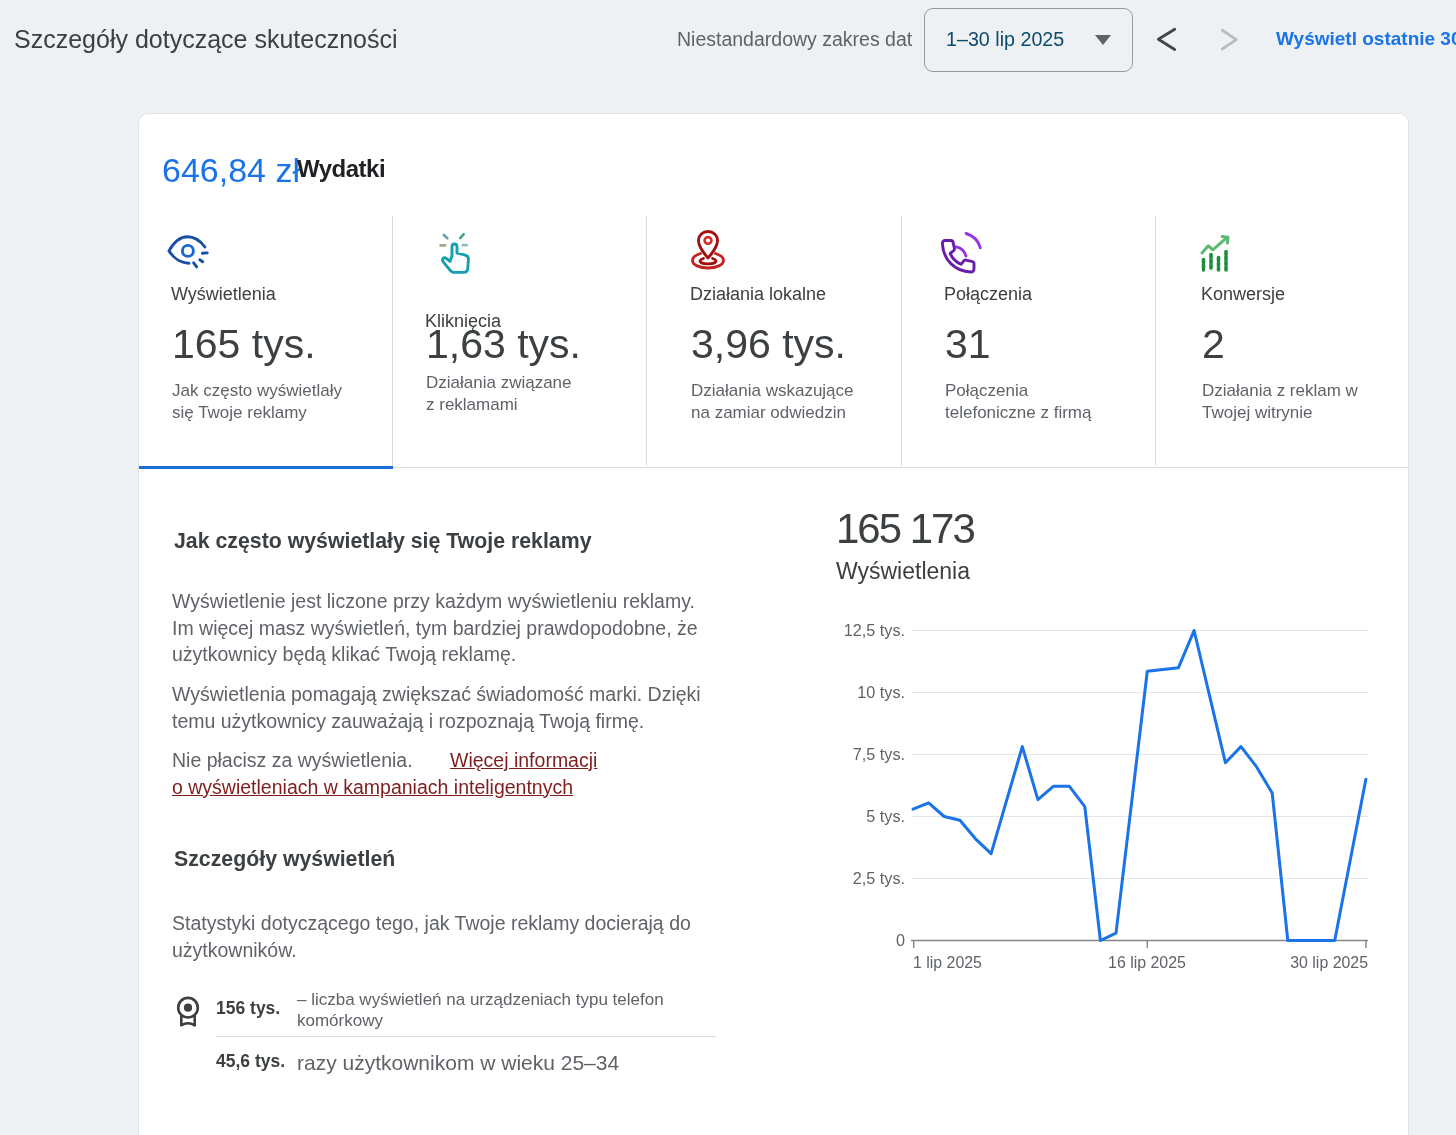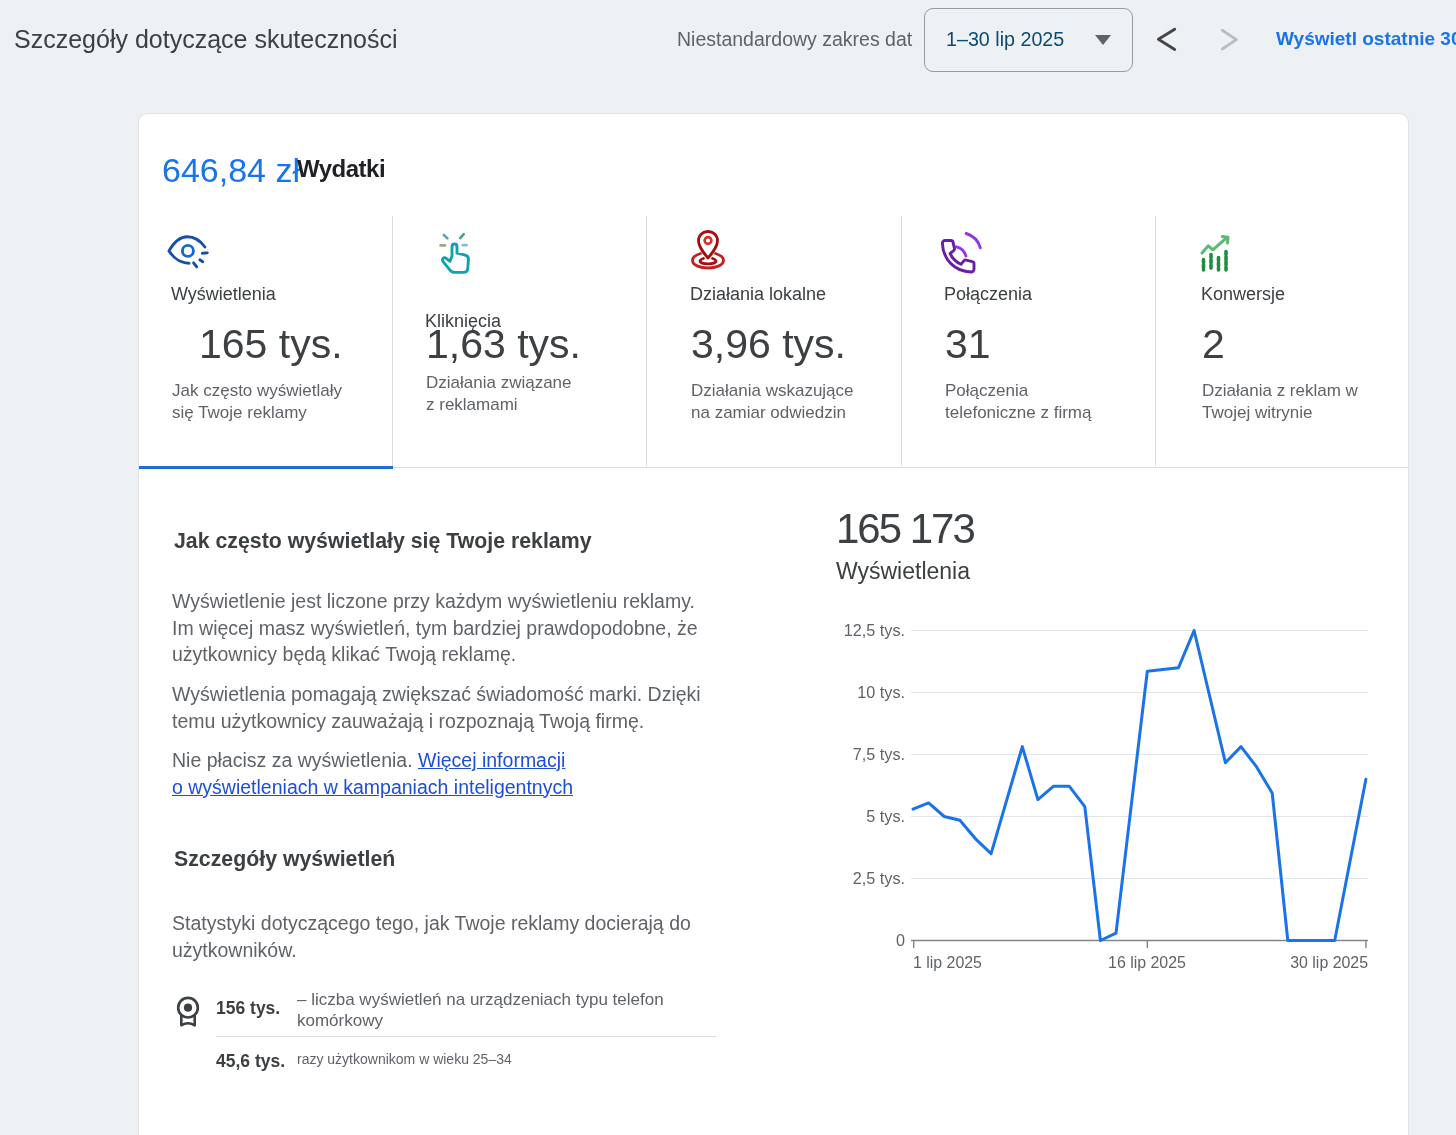--- a/index.html
+++ b/index.html
@@ -40,21 +40,21 @@
 <div class="abs" style="left:139px; top:466px; width:254px; height:3.2px; background:#1e6cd6;"></div>
 
 <svg class="abs" style="left:167px; top:231px;" width="44" height="44" viewBox="0 0 44 44" fill="none">
   <path d="M37.9 16 C33 9.3 27 5.8 20.3 5.8 C13.5 5.8 7.3 10.7 2 19.9 C6 26.2 11 31.4 22 32.2" stroke="#174ea6" stroke-width="2.9" stroke-linecap="round"></path>
   <circle cx="20.9" cy="19.9" r="5.5" stroke="#1967d2" stroke-width="2.9"></circle>
   <path d="M35.4 22.3 L40.3 21.9" stroke="#174ea6" stroke-width="2.9" stroke-linecap="round"></path>
   <path d="M32.8 28.7 L35.7 30.7" stroke="#174ea6" stroke-width="2.9" stroke-linecap="round"></path>
   <path d="M26.6 31.8 L29.7 35.8" stroke="#174ea6" stroke-width="2.9" stroke-linecap="round"></path>
 </svg>
 <div class="abs lbl" style="left:171px; top:284px; font-size:18px; color:#3c4043;">Wyświetlenia</div>
-<div class="abs" style="left:172px; top:321px; font-size:41px; color:#3c4043;margin-left:27px;">165 tys.</div>
+<div class="abs" style="left:172px; top:321px; font-size:41px; color:#3c4043;">165 tys.</div>
 <div class="abs" style="left:172px; top:379.5px; font-size:17px; line-height:22px; color:#5f6368;">Jak często wyświetlały<br>się Twoje reklamy</div>
 
 <svg class="abs" style="left:432px; top:228px;" width="50" height="50" viewBox="0 0 50 50" fill="none">
   <path d="M11.9 7 L15.4 10.4" stroke="#6d9eae" stroke-width="2.7" stroke-linecap="round"></path>
   <path d="M31.7 6.2 L28.2 10.1" stroke="#44a48c" stroke-width="2.7" stroke-linecap="round"></path>
   <path d="M8.6 17.4 L13 17.4" stroke="#9aab86" stroke-width="2.7" stroke-linecap="round"></path>
   <path d="M30.8 17.2 L34.6 17.2" stroke="#87bfca" stroke-width="2.7" stroke-linecap="round"></path>
   <path d="M20 28 L20 18.8 C20 15.1 25 15.1 25 18.8 L25 25.2 L32.5 26.8 C35.5 27.4 36.6 29 36.4 31.5 L35.7 41 C35.5 43.5 34 44.4 31.5 44.4 L22.5 44.4 C20.5 44.4 19 43.6 17.8 41.9 L11.3 33.9 C9.3 31.4 11.7 28.6 14.2 30.4 L18 33.3 Z" stroke="#12a0b0" stroke-width="2.9" stroke-linejoin="round"></path>
 </svg>
 <div class="abs lbl" style="left:425px; top:284px; font-size:18px; color:#3c4043;margin-top:27px;">Kliknięcia</div>
@@ -91,36 +91,36 @@
 <div class="abs lbl" style="left:1201px; top:284px; font-size:18px; color:#3c4043;">Konwersje</div>
 <div class="abs" style="left:1202px; top:321px; font-size:41px; color:#3c4043;">2</div>
 <div class="abs" style="left:1202px; top:379.5px; font-size:17px; line-height:22px; color:#5f6368;">Działania z reklam w<br>Twojej witrynie</div>
 
 <div class="abs" style="left:174px; top:529px; font-size:21.3px; font-weight:700; color:#3c4043;">Jak często wyświetlały się Twoje reklamy</div>
 
 <div class="abs" style="left:172px; top:588px; font-size:19.5px; line-height:26.5px; color:#5f6368;">Wyświetlenie jest liczone przy każdym wyświetleniu reklamy.<br>Im więcej masz wyświetleń, tym bardziej prawdopodobne, że<br>użytkownicy będą klikać Twoją reklamę.</div>
 
 <div class="abs" style="left:172px; top:681px; font-size:19.5px; line-height:26.5px; color:#5f6368;">Wyświetlenia pomagają zwiększać świadomość marki. Dzięki<br>temu użytkownicy zauważają i rozpoznają Twoją firmę.</div>
 
-<div class="abs" style="left:172px; top:747px; font-size:19.5px; line-height:26.5px; color:#5f6368;">Nie płacisz za wyświetlenia. <a style="color:#1d4ed8; text-decoration:underline;">Więcej informacji<br>o wyświetleniach w kampaniach inteligentnych</a></div>
+<div class="abs" style="left:172px; top:747px; font-size:19.5px; line-height:26.5px; color:#5f6368;">Nie płacisz za wyświetlenia. <a style="color:#7f1d1d; text-decoration:underline;margin-left:32px;">Więcej informacji<br>o wyświetleniach w kampaniach inteligentnych</a></div>
 
 <div class="abs" style="left:174px; top:847px; font-size:21.3px; font-weight:700; color:#3c4043;">Szczegóły wyświetleń</div>
 
 <div class="abs" style="left:172px; top:910px; font-size:19.5px; line-height:26.5px; color:#5f6368;">Statystyki dotyczącego tego, jak Twoje reklamy docierają do<br>użytkowników.</div>
 
 <svg class="abs" style="left:172px; top:994px;" width="34" height="36" viewBox="0 0 34 36" fill="none">
   <circle cx="16" cy="13.7" r="9.8" stroke="#3c4043" stroke-width="2.6"></circle>
   <circle cx="16" cy="13.7" r="4.1" fill="#3c4043"></circle>
   <path d="M9.3 21 L9.3 31.3 Q16 27.3 22.7 31.3 L22.7 21" stroke="#3c4043" stroke-width="2.6" stroke-linejoin="round"></path>
 </svg>
 <div class="abs" style="left:216px; top:998px; font-size:17.5px; font-weight:700; color:#3c4043;">156 tys.</div>
 <div class="abs" style="left:297px; top:989px; font-size:17px; line-height:21px; color:#5f6368;">– liczba wyświetleń na urządzeniach typu telefon<br>komórkowy</div>
 <div class="abs" style="left:216px; top:1036px; width:500px; height:1px; background:#dadce0;"></div>
 <div class="abs" style="left:216px; top:1051px; font-size:17.5px; font-weight:700; color:#3c4043;">45,6 tys.</div>
-<div class="abs" style="left:297px; top:1051px; font-size:14px; color:#5f6368;">razy użytkownikom w wieku 25–34</div>
+<div class="abs" style="left:297px; top:1051px; font-size:21px; color:#5f6368;">razy użytkownikom w wieku 25–34</div>
 
 <div class="abs" style="left:836px; top:505px; font-size:42px; letter-spacing:-2px; color:#3c4043;">165 173</div>
 <div class="abs" style="left:836px; top:558px; font-size:23px; color:#3c4043;">Wyświetlenia</div>
 
 <svg class="abs" style="left:820px; top:600px;" width="600" height="390" viewBox="0 0 600 390">
 
   <g stroke="#e3e6e8" stroke-width="1">
     <line x1="91" y1="30.5" x2="548" y2="30.5"></line>
     <line x1="91" y1="92.5" x2="548" y2="92.5"></line>
     <line x1="91" y1="154.5" x2="548" y2="154.5"></line>

